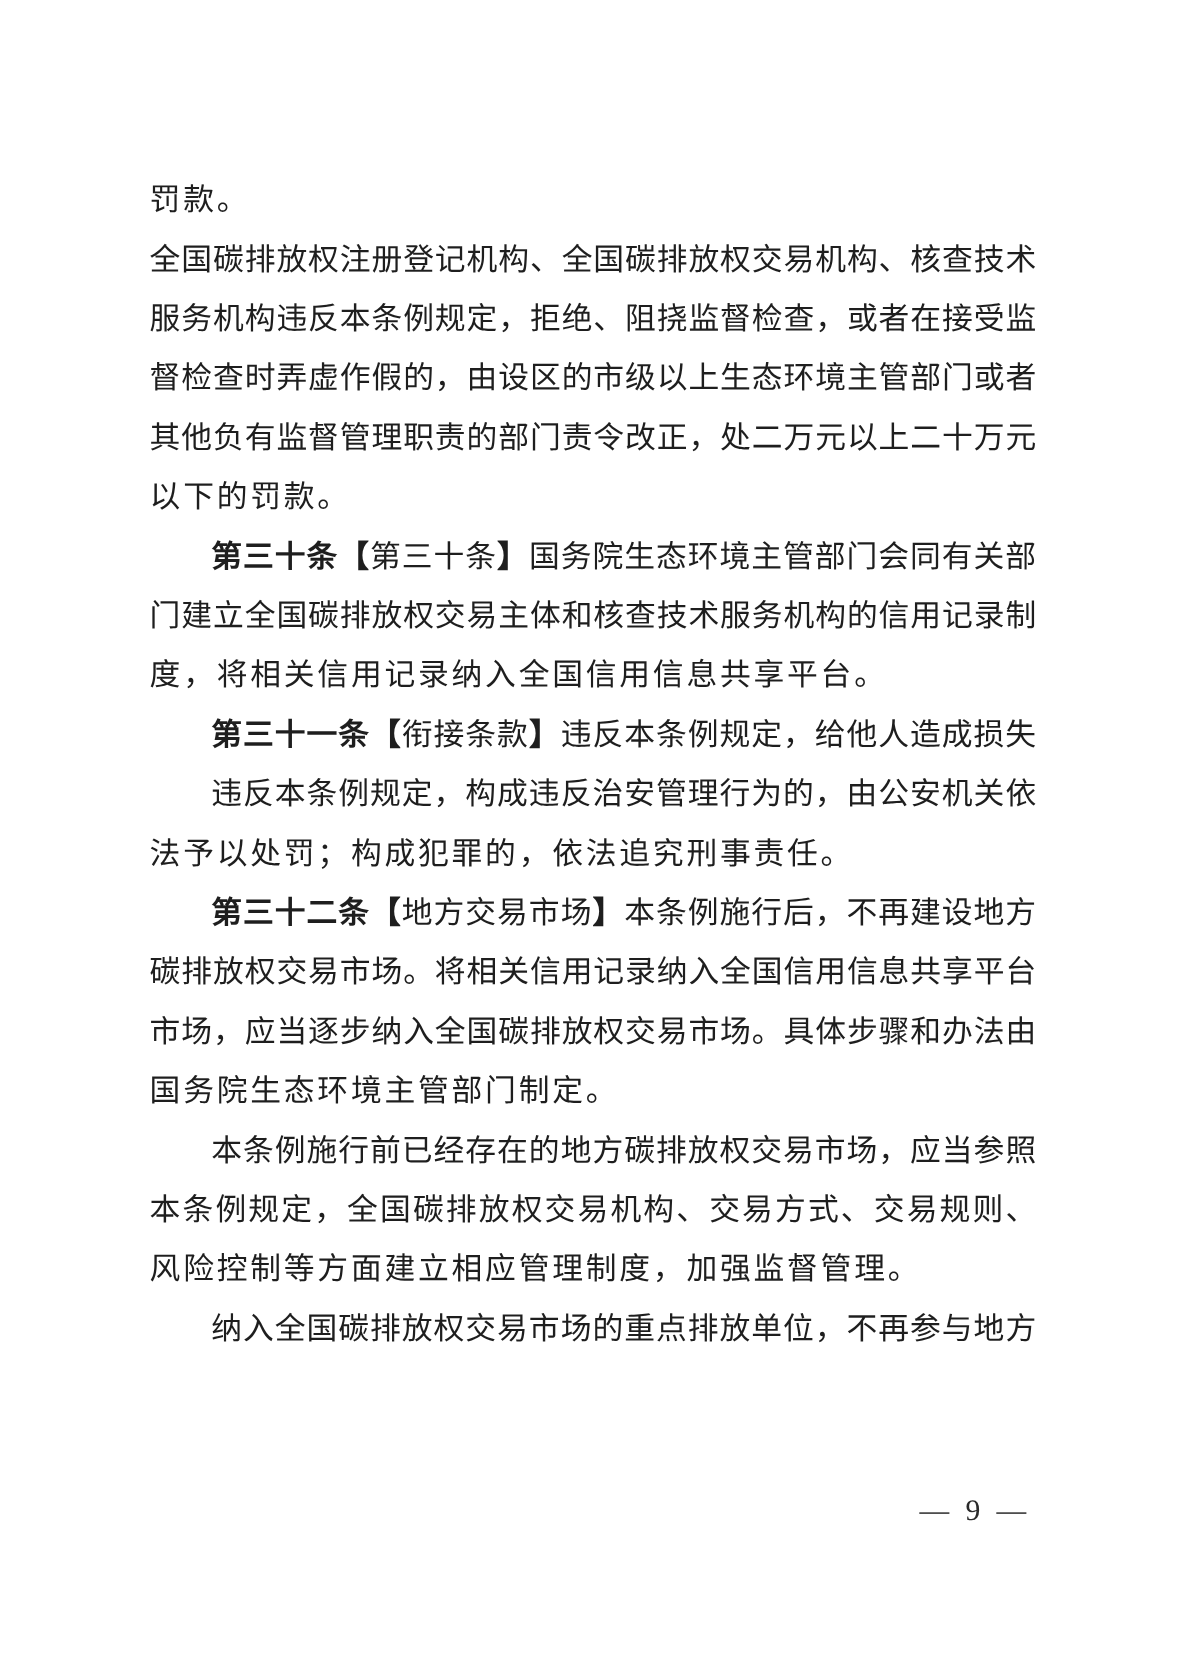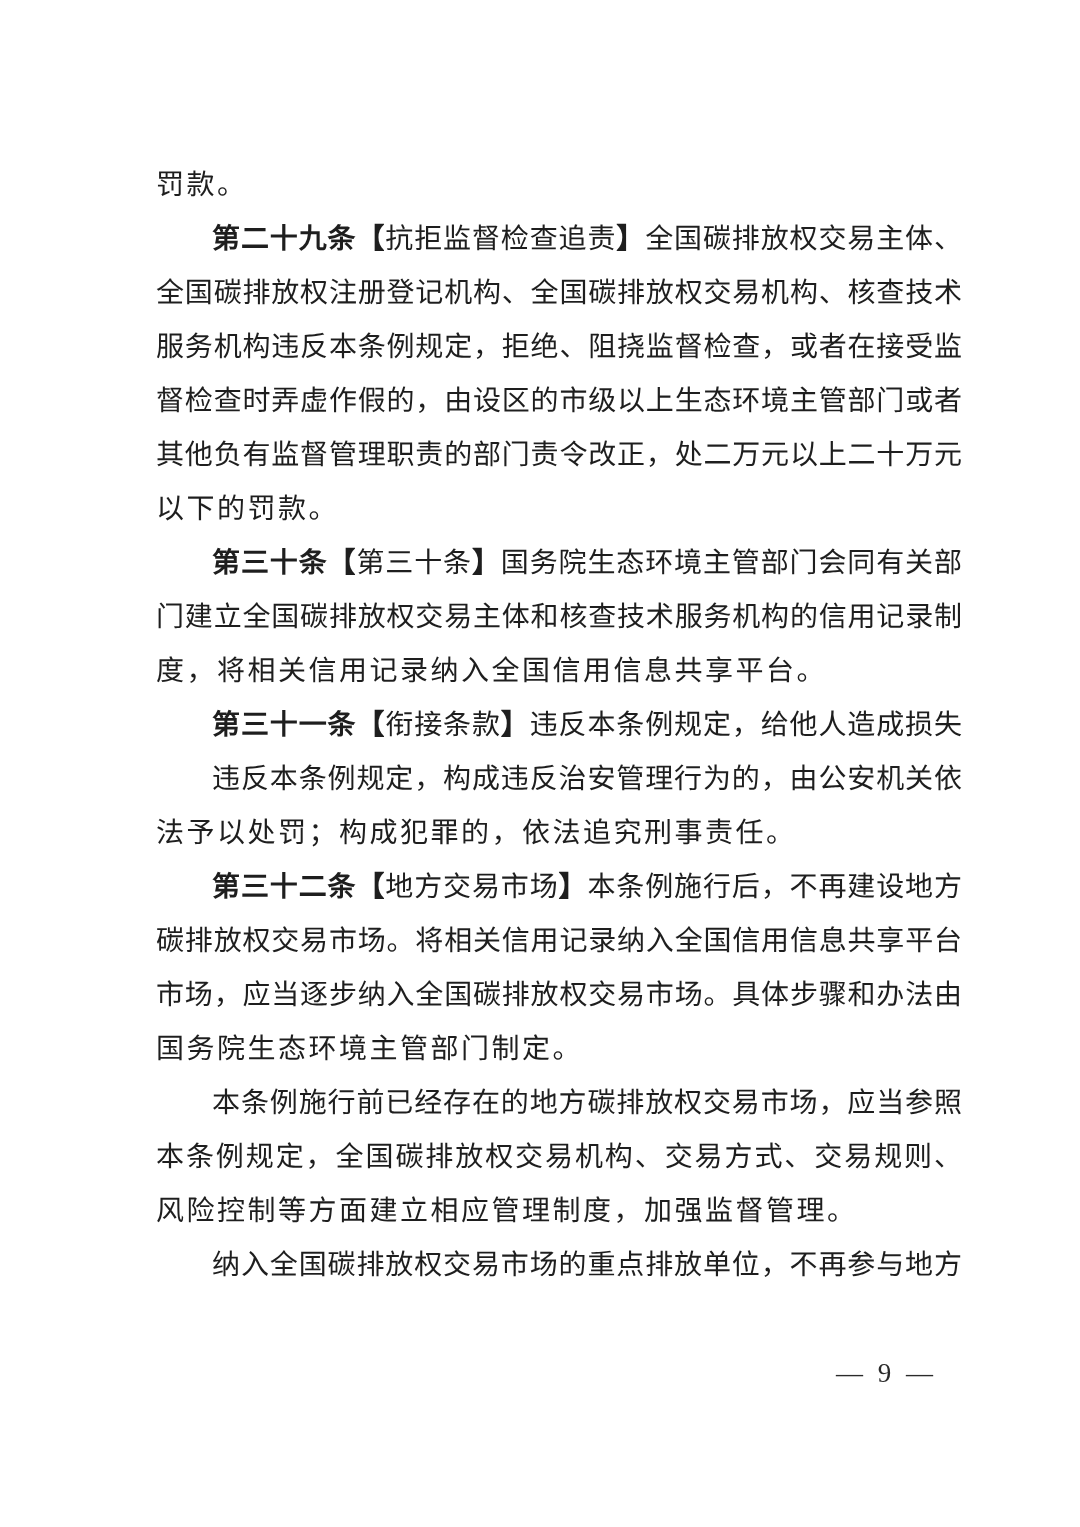--- a/index.html
+++ b/index.html
@@ -11,23 +11,24 @@
     position: relative;
     width: 1080px;
     height: 1527px;
     background: #ffffff;
     overflow: hidden;
     font-family: "Liberation Serif", "DejaVu Serif", serif;
     color: #1e1e1e;
   }
   .text-block {
     position: absolute;
-    left: 156px;
+    left: 136px;
     top: 158px;
     width: 806px;
+    font-family: Liberation Mono, monospace;
   }
   .line {
     height: 54px;
     line-height: 54px;
     font-size: 28px;
     text-align: left;
     letter-spacing: 0;
   }
   
   .line.justify {
@@ -57,21 +58,20 @@
     letter-spacing: 4px;
     color: #2a2a2a;
   }
 </style>
 </head>
 <body>
 
 <div class="page">
   <div class="text-block" id="text-block">
       <div class="line end"><span>罚款。</span></div>
-      <div class="line para-justify"><span class="b">第二十九条</span><span class="b">【</span><span>抗拒监督检查追责</span><span class="b">】</span><span>全国碳排放权交易主体、</span></div>
       <div class="line justify"><span>全国碳排放权注册登记机构、全国碳排放权交易机构、核查技术</span></div>
       <div class="line justify"><span>服务机构违反本条例规定，拒绝、阻挠监督检查，或者在接受监</span></div>
       <div class="line justify"><span>督检查时弄虚作假的，由设区的市级以上生态环境主管部门或者</span></div>
       <div class="line justify"><span>其他负有监督管理职责的部门责令改正，处二万元以上二十万元</span></div>
       <div class="line end"><span>以下的罚款。</span></div>
       <div class="line para-justify"><span class="b">第三十条</span><span class="b">【</span><span>第三十条</span><span class="b">】</span><span>国务院生态环境主管部门会同有关部</span></div>
       <div class="line justify"><span>门建立全国碳排放权交易主体和核查技术服务机构的信用记录制</span></div>
       <div class="line end"><span>度，将相关信用记录纳入全国信用信息共享平台。</span></div>
       <div class="line para-justify"><span class="b">第三十一条</span><span class="b">【</span><span>衔接条款</span><span class="b">】</span><span>违反本条例规定，给他人造成损失</span></div>
       <div class="line para-justify"><span>违反本条例规定，构成违反治安管理行为的，由公安机关依</span></div>

